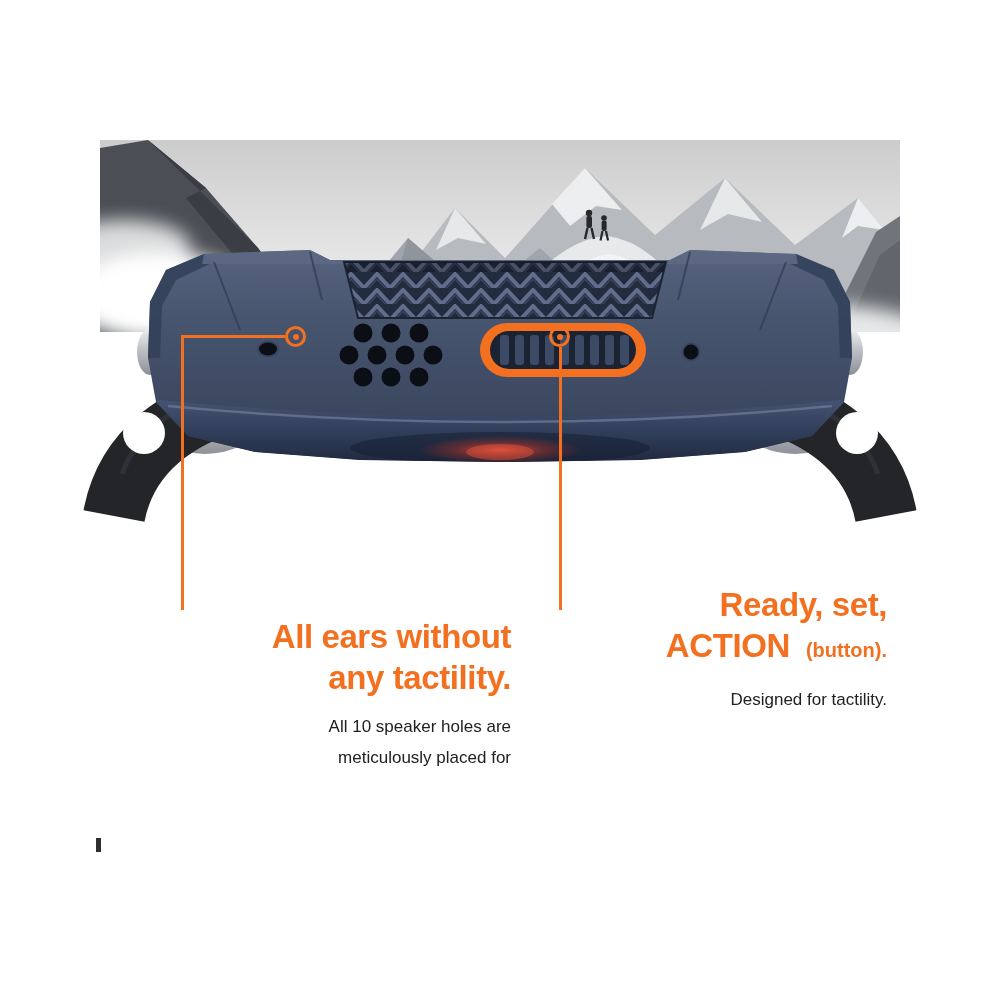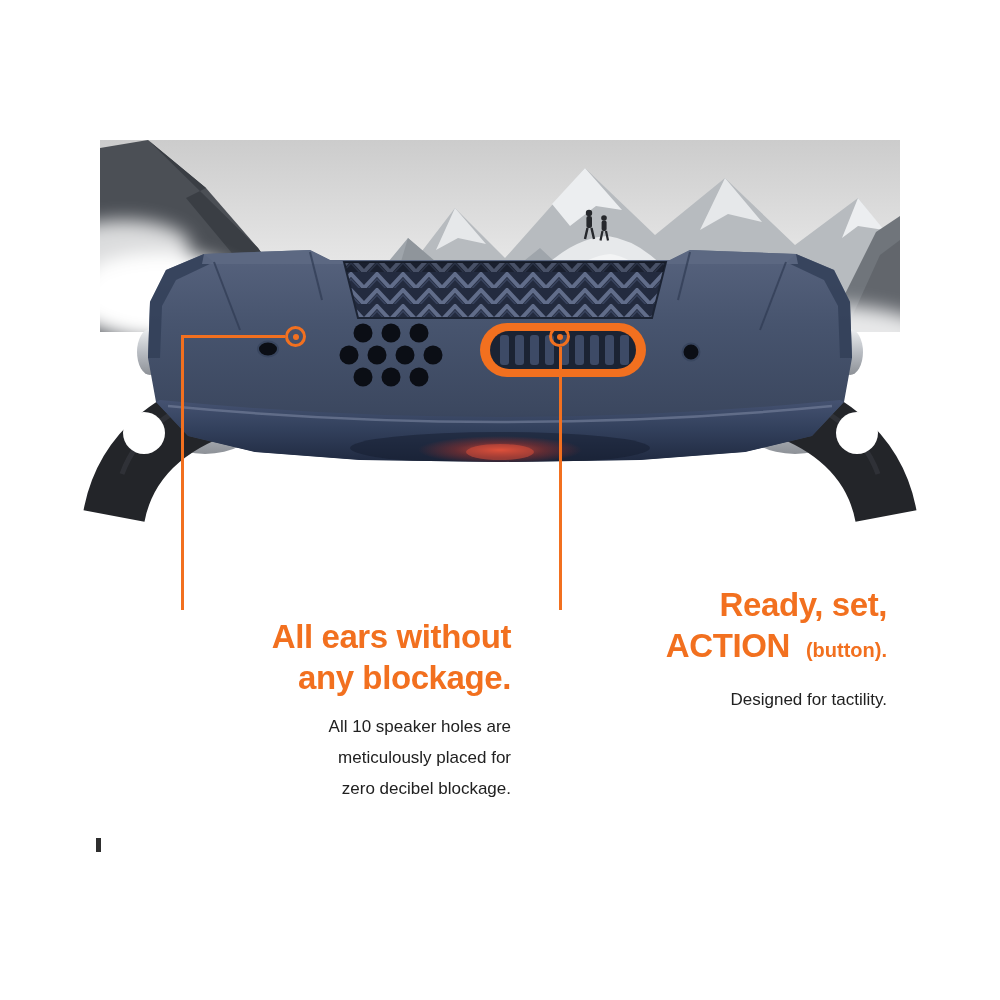--- a/index.html
+++ b/index.html
@@ -182,26 +182,25 @@
 
   <div class="callout-line" style="left:183px; top:335px; width:102px; height:3px;"></div>
   <div class="callout-line" style="left:181px; top:335px; width:3px; height:275px;"></div>
   <div class="callout-line" style="left:559px; top:347px; width:3px; height:263px;"></div>
   <div class="ring" style="left:285px; top:326px;"></div>
   <div class="ring" style="left:549px; top:326px;"></div>
 
   <section class="text-col" style="left:181px; top:616px;">
     <h2 class="headline">
       <span class="hl-line">All ears without</span>
-      <span class="hl-line">any blockage.</span>
+      <span class="hl-line">any tactility.</span>
     </h2>
     <p class="body-copy">
       <span class="bl">All 10 speaker holes are</span>
       <span class="bl">meticulously placed for</span>
-      <span class="bl">zero decibel blockage.</span>
     </p>
   </section>
 
   <section class="text-col" style="left:557px; top:584px;">
     <h2 class="headline">
       <span class="hl-line">Ready, set,</span>
       <span class="hl-line">
         <span>ACTION</span><span class="note">(button).</span>
       </span>
     </h2>

